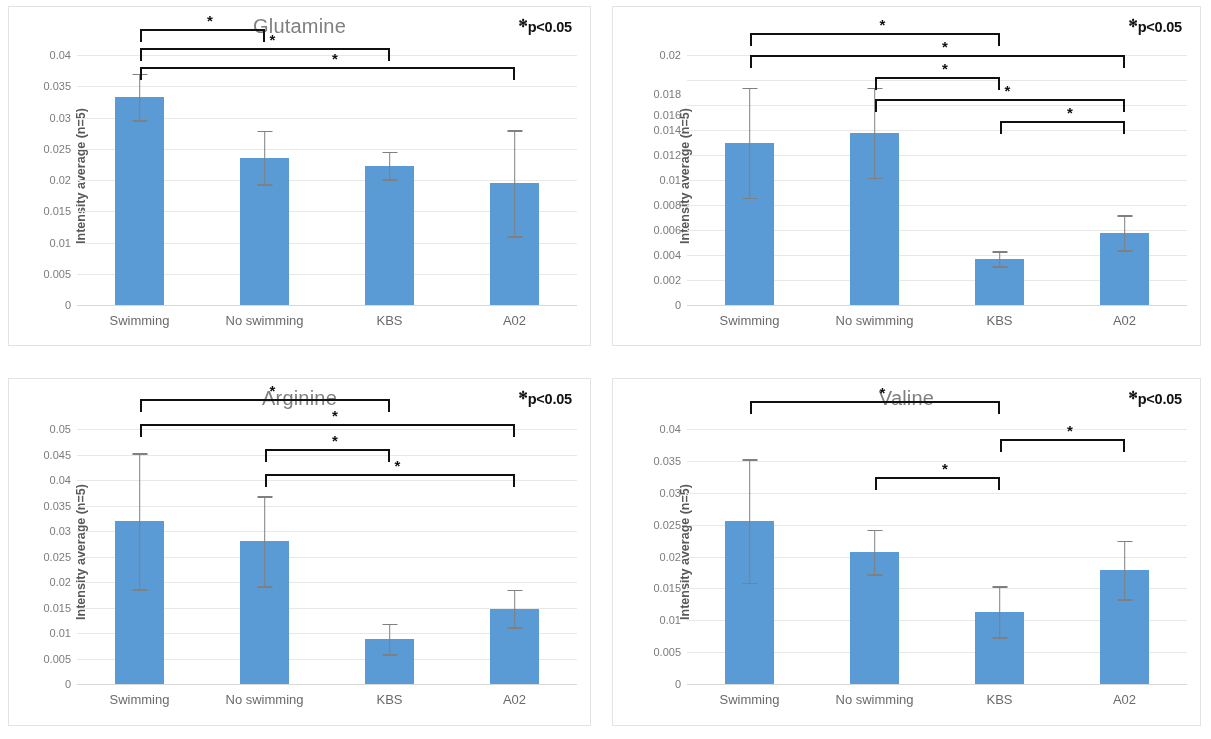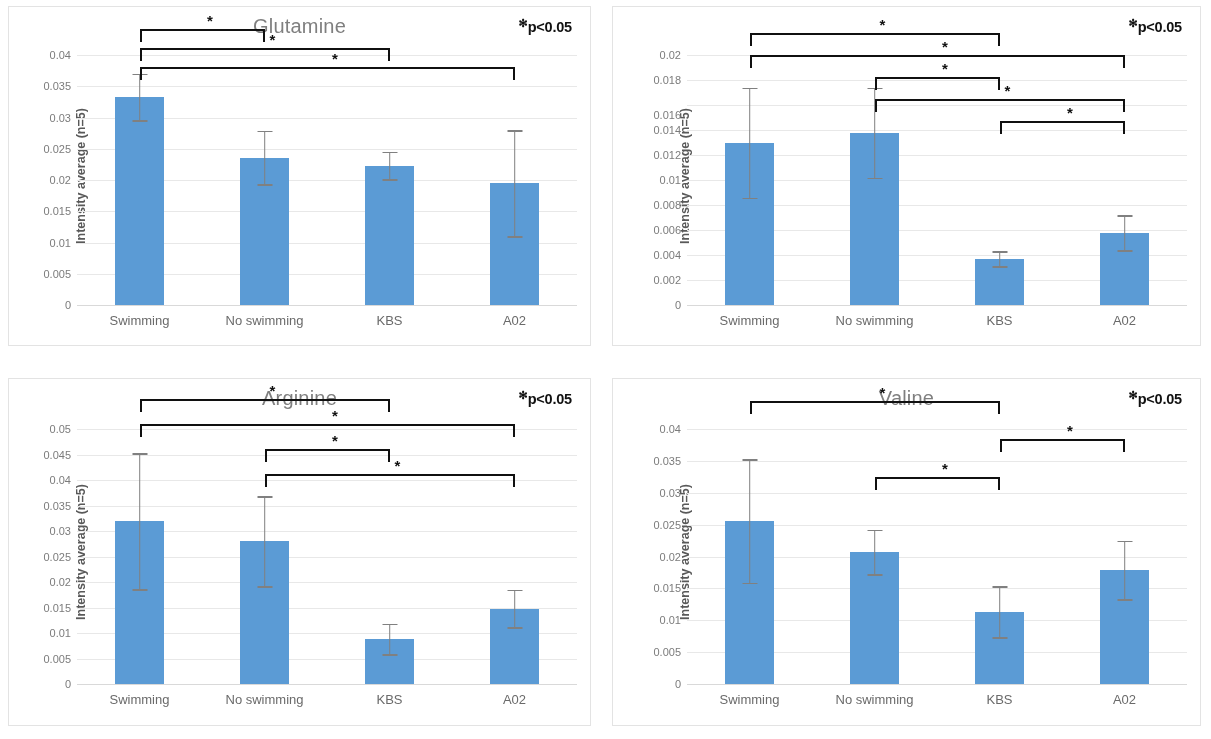--- a/index.html
+++ b/index.html
@@ -207,21 +207,21 @@
         <div class="ytick" style="top: 150px;">0.008</div>
         <div class="gridline" style="top: 125px;"></div>
         <div class="ytick" style="top: 125px;">0.01</div>
         <div class="gridline" style="top: 100px;"></div>
         <div class="ytick" style="top: 100px;">0.012</div>
         <div class="gridline" style="top: 75px;"></div>
         <div class="ytick" style="top: 75px; margin-left: 32px;">0.014</div>
         <div class="gridline" style="top: 50px;"></div>
         <div class="ytick" style="top: 60px;">0.016</div>
         <div class="gridline" style="top: 25px;"></div>
-        <div class="ytick" style="top: 25px;">0.018</div>
+        <div class="ytick" style="top: 39px;">0.018</div>
         <div class="gridline" style="top: 0px;"></div>
         <div class="ytick" style="top: 0px;">0.02</div>
         <div class="bar" style="left: 38px; width: 49px; height: 162.5px;"></div>
         <div class="errbar" style="left: 62.5px; top: 32.5px; height: 110px;"></div>
         <div class="errcap" style="left: 62.5px; top: 32.5px;"></div>
         <div class="errcap" style="left: 62.5px; top: 142.5px;"></div>
         <div class="xtick" style="left: 62.5px;">Swimming</div>
         <div class="bar" style="left: 163px; width: 49px; height: 172.5px;"></div>
         <div class="errbar" style="left: 187.5px; top: 32.5px; height: 90px;"></div>
         <div class="errcap" style="left: 187.5px; top: 32.5px;"></div>

